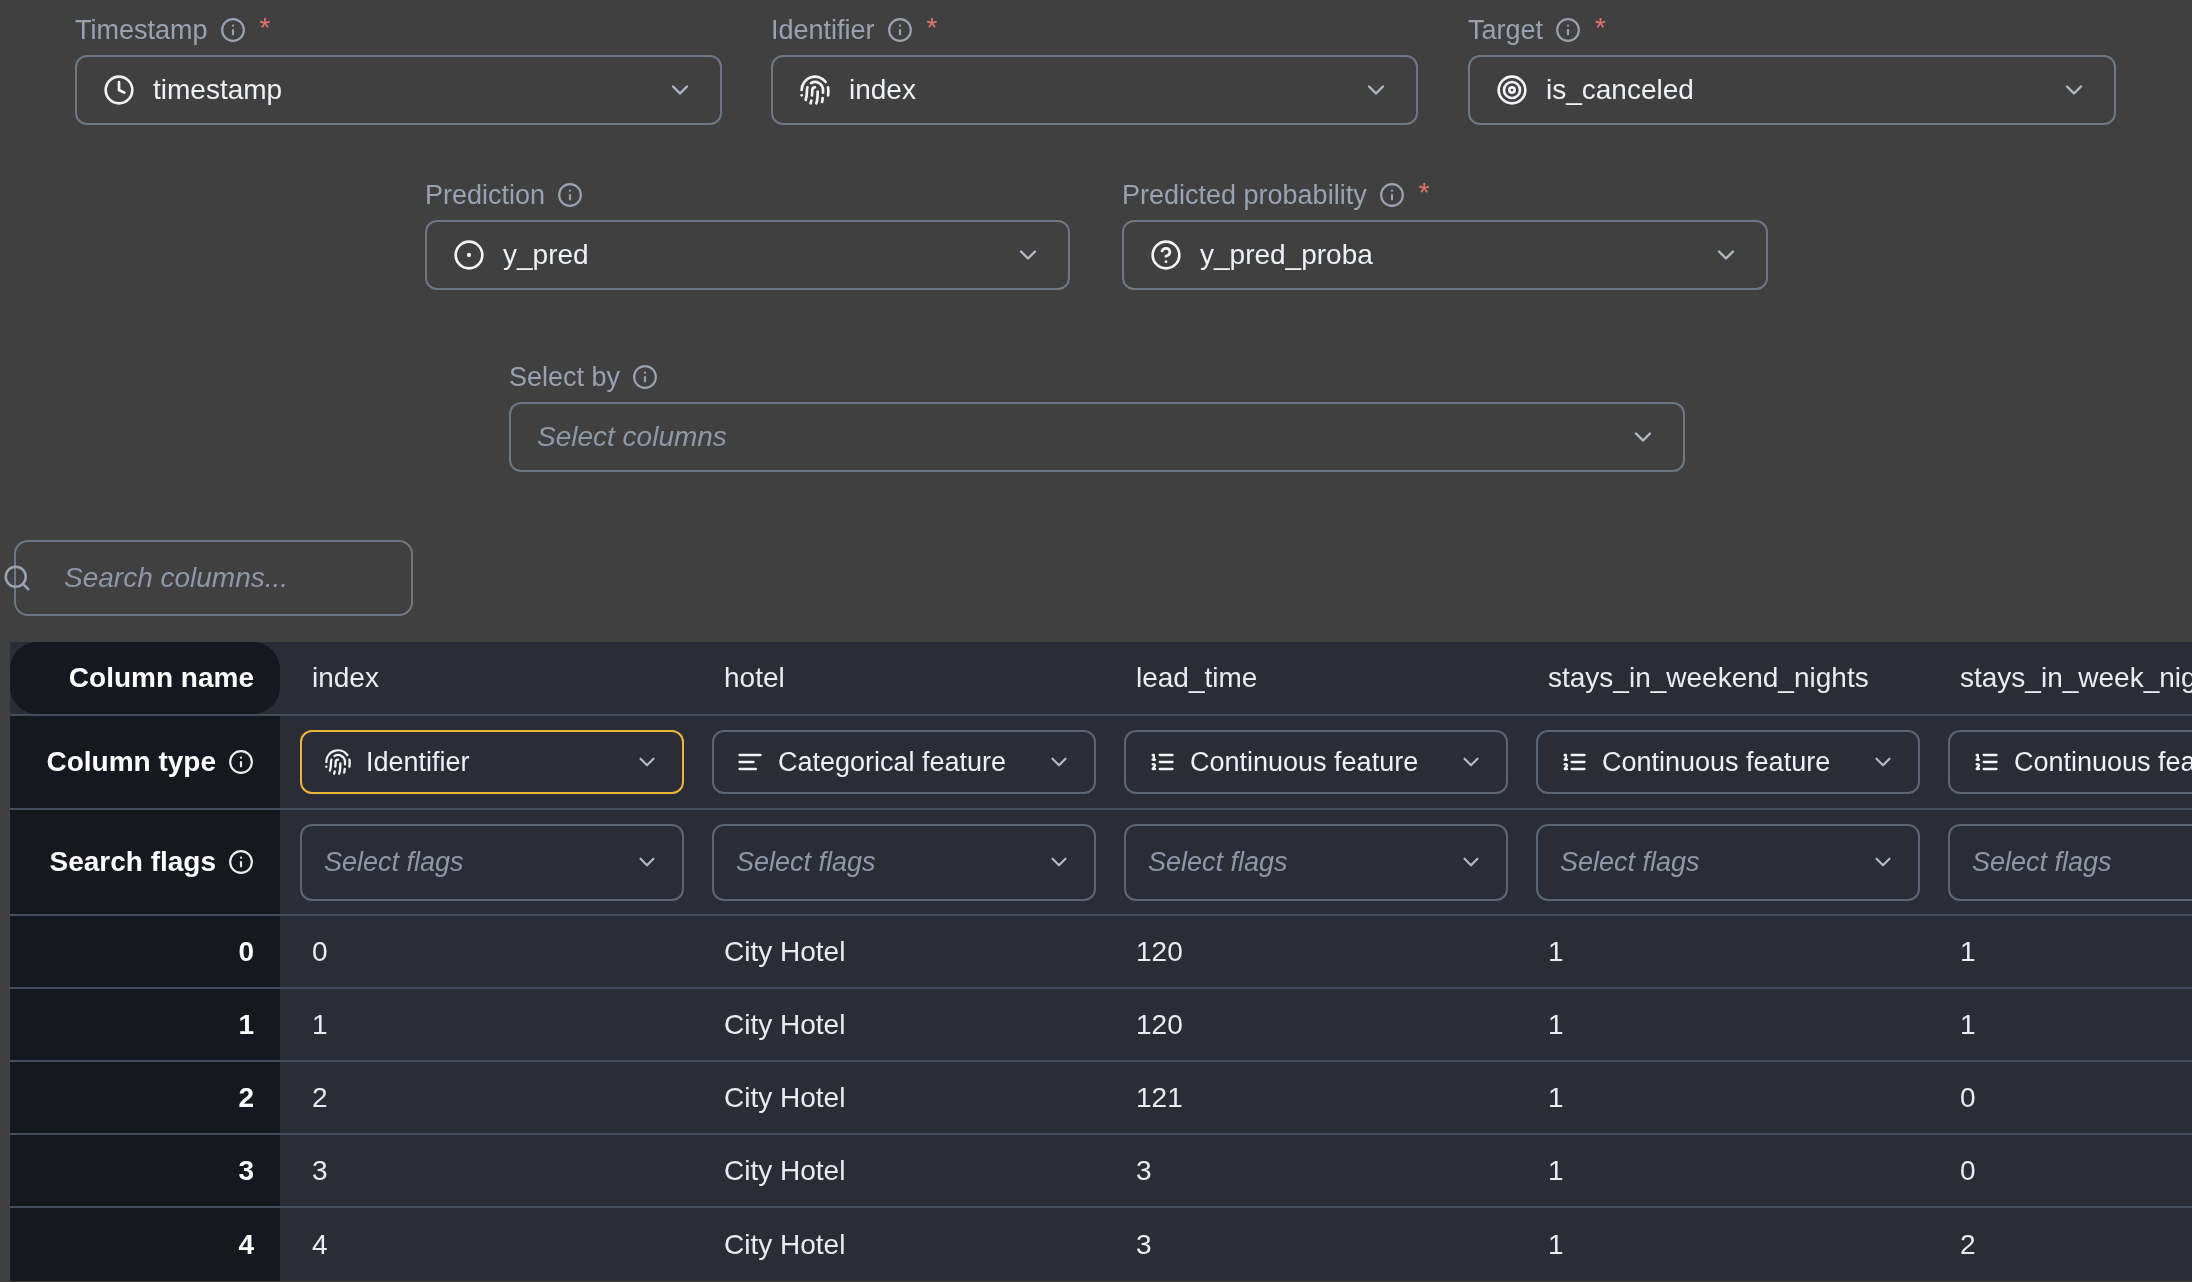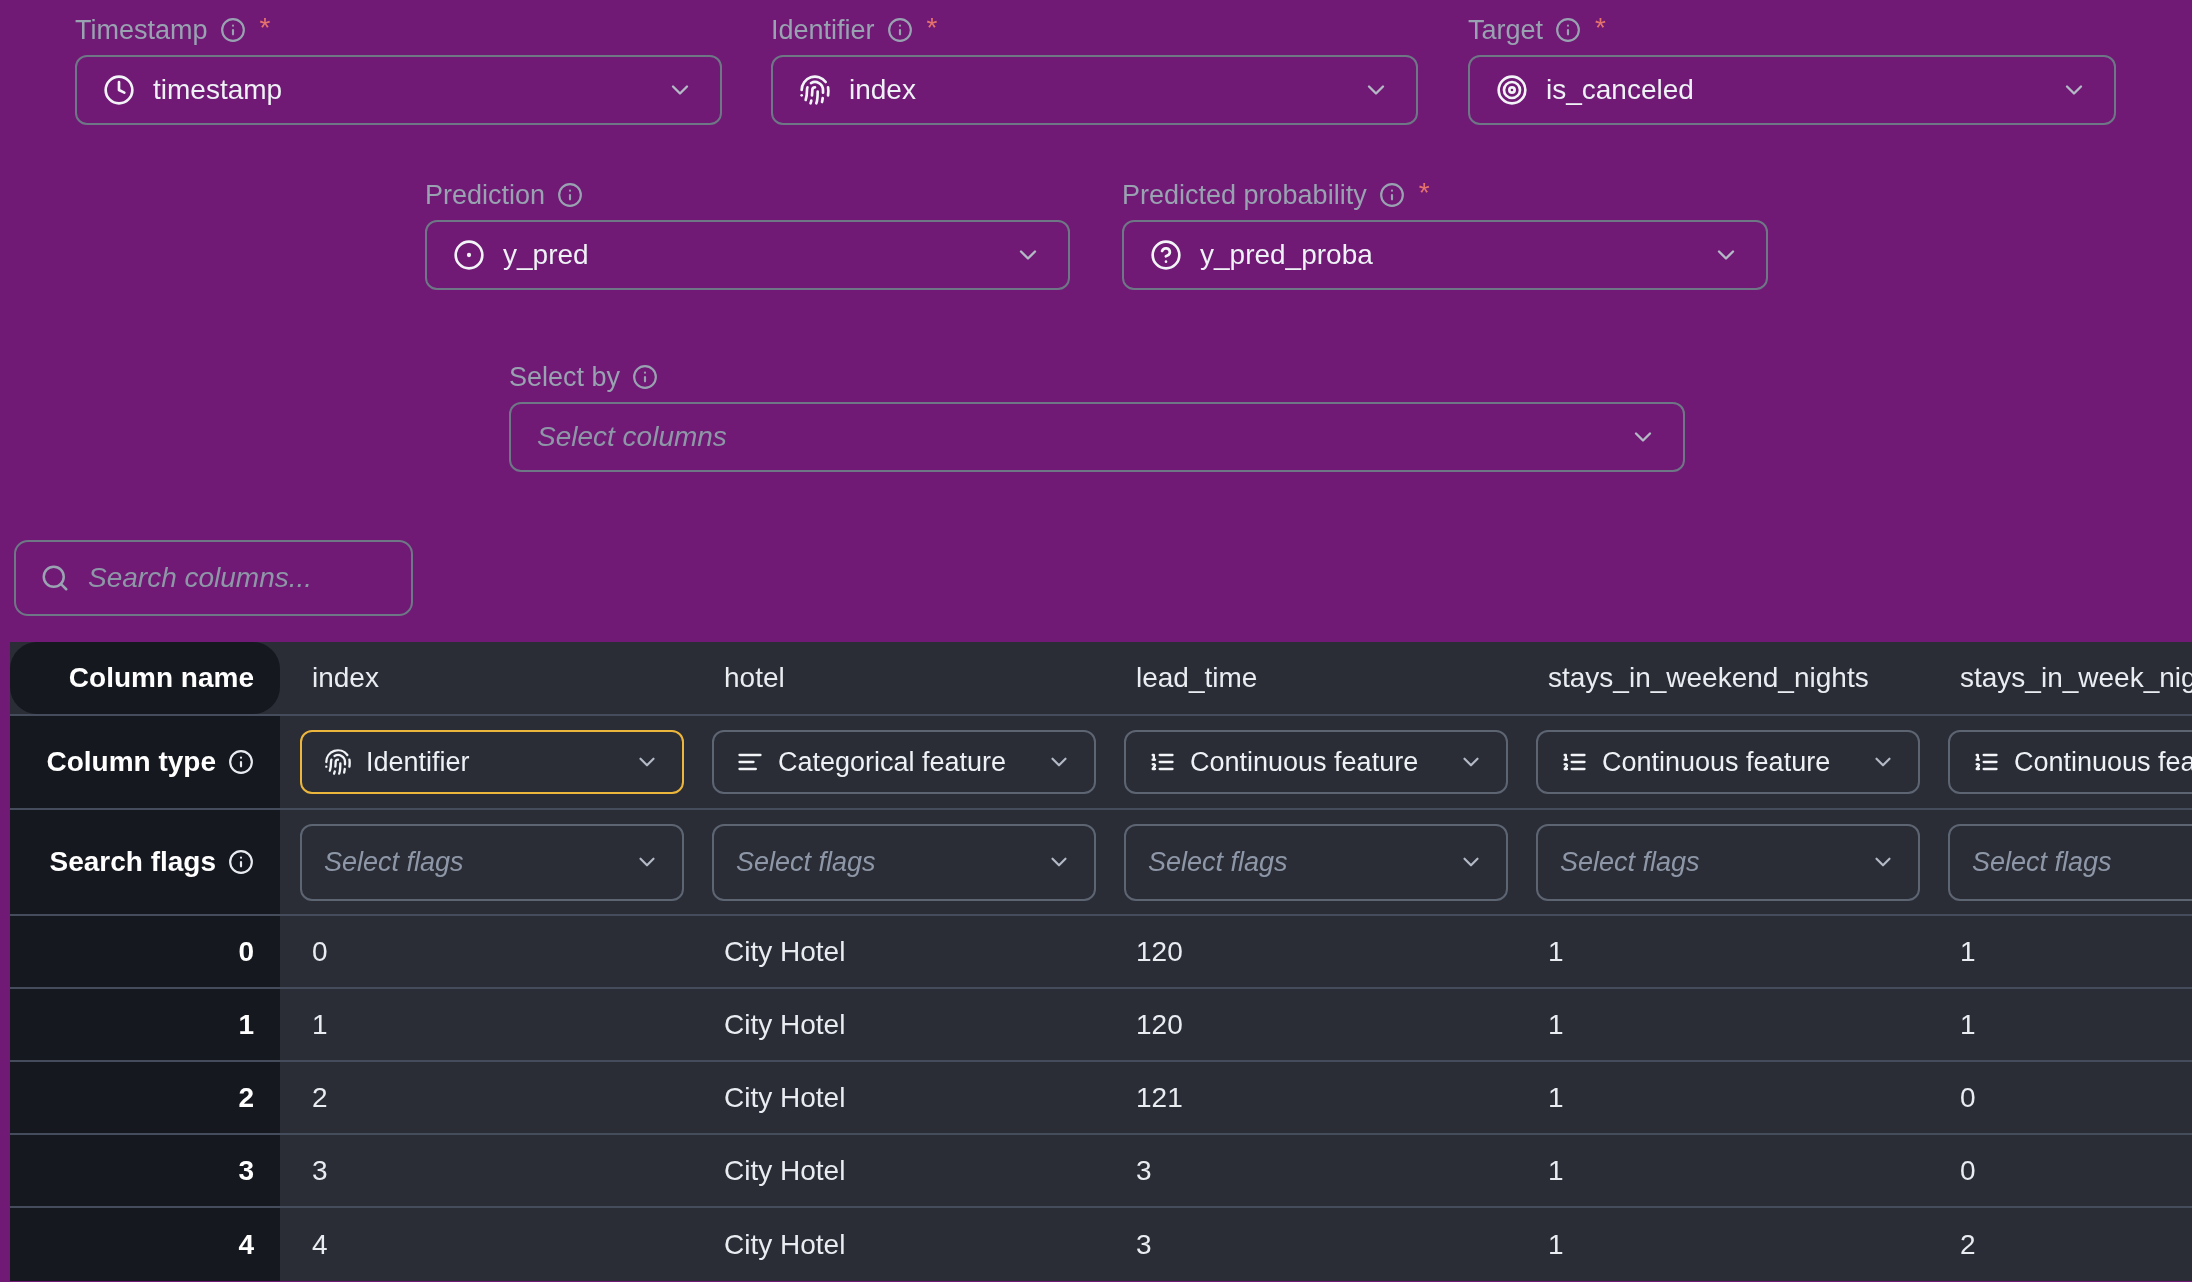--- a/index.html
+++ b/index.html
@@ -1,19 +1,19 @@
 <!DOCTYPE html>
 <html><head>
 <meta charset="utf-8">
 <style>
   * { box-sizing: border-box; margin: 0; padding: 0; }
   html,body { background:#282b33; }
   .page {
     position: relative; width: 2192px; height: 1282px;
-    background:#701a75; overflow:hidden;
+    background:#404040; overflow:hidden;
     font-family:"Liberation Sans", sans-serif;
     color:#eef1f5;
   }
   svg { display:block; }
 
   
   .field { position:absolute; }
   .field-label {
     display:flex; align-items:center; gap:12px;
     height:44px; margin-bottom:3px;
@@ -31,21 +31,21 @@
   .selectbox .lead-ico { color:#f2f4f7; }
   .selectbox .lead-ico svg { width:32px; height:32px; }
   .selectbox .chev { margin-left:auto; color:#b3bac6; }
   .chev svg { width:28px; height:28px; }
   .placeholder { color:#8e97a7; font-style:italic; }
 
   
   .search {
     position:absolute; left:14px; top:540px; width:399px; height:76px;
     border:2px solid #6e7785; border-radius:14px;
-    display:flex; align-items:center; gap:18px; padding:12px 24px;
+    display:flex; align-items:center; gap:32px; padding:12px 24px;justify-content:center;
   }
   .search .s-ico { color:#9aa3b2; }
   .search .s-ico svg { width:30px; height:30px; }
   .search input {
     background:transparent; border:none; outline:none; flex:1;
     font-family:inherit; font-size:28px; color:#dfe4eb;
   }
   .search input::placeholder { color:#8e97a7; font-style:italic; opacity:1; }
 
   

